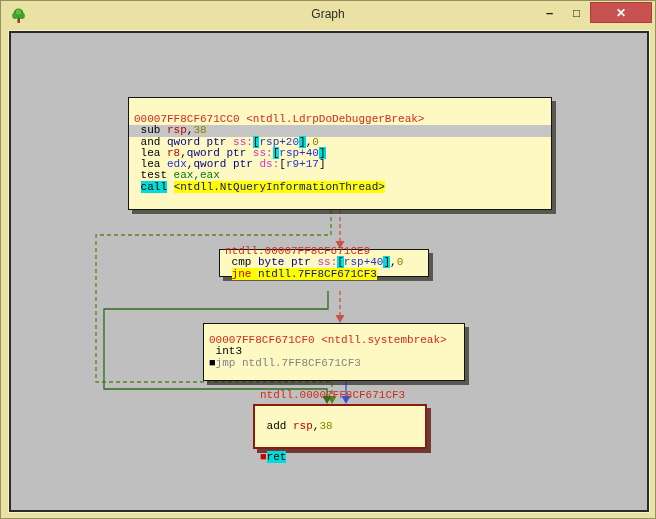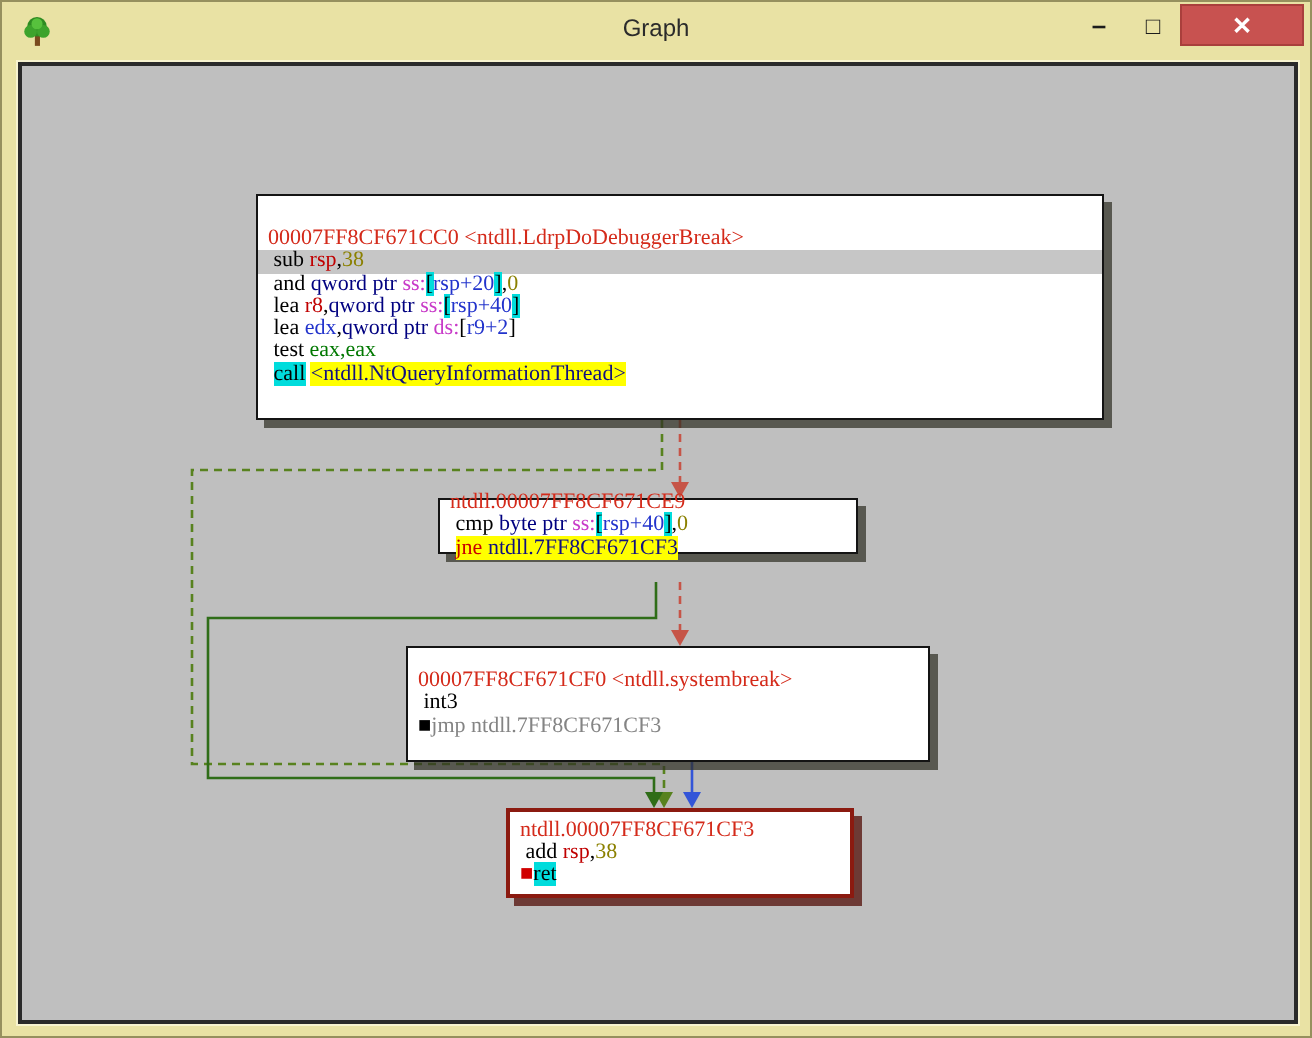--- a/index.html
+++ b/index.html
@@ -18,23 +18,23 @@
   .ctl-close{width:62px;background:#c85250;border:1px solid #a93f3c;box-sizing:border-box;
              color:#fff;font-size:12px;font-weight:bold;}
 
   
   .canvas{position:absolute;left:8px;top:30px;width:640px;height:481px;box-sizing:border-box;
           background:#bfbfbf;border:2px solid #2a2a2a;outline:1px solid #f7f3cf;}
   #edges{position:absolute;inset:0;z-index:1;pointer-events:none;}
   #blocks{position:absolute;inset:0;z-index:2;}
 
   
-  .block{position:absolute;box-sizing:border-box;background:#ffffff;border:1px solid #141414;
+  .block{position:absolute;box-sizing:border-box;background:#fef9c3;border:1px solid #141414;
          box-shadow:4px 4px 0 rgba(48,48,38,0.72);
-         font-family:Liberation Serif, serif;font-size:11px;
+         font-family:Liberation Mono, monospace;font-size:11px;
          display:flex;flex-direction:column;justify-content:center;}
   .block.current{border:2px solid #8b1a10;box-shadow:4px 4px 0 rgba(86,20,14,0.78);}
   .bline{height:11.3px;line-height:11.3px;white-space:pre;padding-left:5px;}
   .bline.sel{background:#c6c6c6;}
   .s-hdr{color:#d42a1a;}
   .s-mn{color:#000;}
   .s-reg{color:#c00000;}
   .s-breg{color:#2233cc;}
   .s-size{color:#000080;}
   .s-seg{color:#c83ac8;}
@@ -86,35 +86,35 @@
         <polygon points="319.5,393 328.5,393 324,401" fill="#2f6d18"></polygon>
         <polyline points="343,362 343,394" fill="none" stroke="#3355d8" stroke-width="1.3"></polyline>
         <polygon points="338.5,393 347.5,393 343,401" fill="#3355d8"></polygon>
       </svg>
     <div id="blocks">
         <div class="block" style="left: 117px; top: 64px; width: 424px; height: 113px;">
           <div class="bline"><span class="s-hdr">00007FF8CF671CC0 &lt;ntdll.LdrpDoDebuggerBreak&gt;</span></div>
           <div class="bline sel"><span class="s-mn"> sub </span><span class="s-reg">rsp</span><span class="s-mn">,</span><span class="s-num">38</span></div>
           <div class="bline"><span class="s-mn"> and </span><span class="s-size">qword ptr</span><span class="s-mn"> </span><span class="s-seg">ss:</span><span class="s-brkt">[</span><span class="s-inbr">rsp+20</span><span class="s-brkt">]</span><span class="s-mn">,</span><span class="s-num">0</span></div>
           <div class="bline"><span class="s-mn"> lea </span><span class="s-reg">r8</span><span class="s-mn">,</span><span class="s-size">qword ptr</span><span class="s-mn"> </span><span class="s-seg">ss:</span><span class="s-brkt">[</span><span class="s-inbr">rsp+40</span><span class="s-brkt">]</span></div>
-          <div class="bline"><span class="s-mn"> lea </span><span class="s-breg">edx</span><span class="s-mn">,</span><span class="s-size">qword ptr</span><span class="s-mn"> </span><span class="s-seg">ds:</span><span class="s-mn">[</span><span class="s-inbr">r9+2</span><span class="s-mn">]</span></div>
+          <div class="bline"><span class="s-mn"> lea </span><span class="s-breg">edx</span><span class="s-mn">,</span><span class="s-size">qword ptr</span><span class="s-mn"> </span><span class="s-seg">ds:</span><span class="s-mn">[</span><span class="s-inbr">r9+17</span><span class="s-mn">]</span></div>
           <div class="bline"><span class="s-mn"> test </span><span class="s-grn">eax,eax</span></div>
           <div class="bline"><span class="s-mn"> </span><span class="s-cy">call</span><span class="s-mn"> </span><span class="s-lbly">&lt;ntdll.NtQueryInformationThread&gt;</span></div>
         </div>
         <div class="block" style="left: 208px; top: 216px; width: 210px; height: 28px;">
           <div class="bline"><span class="s-hdr">ntdll.00007FF8CF671CE9</span></div>
           <div class="bline"><span class="s-mn"> cmp </span><span class="s-size">byte ptr</span><span class="s-mn"> </span><span class="s-seg">ss:</span><span class="s-brkt">[</span><span class="s-inbr">rsp+40</span><span class="s-brkt">]</span><span class="s-mn">,</span><span class="s-num">0</span></div>
           <div class="bline"><span class="s-mn"> </span><span class="s-jccy">jne</span><span class="s-ylsp"> </span><span class="s-lbly">ntdll.7FF8CF671CF3</span></div>
         </div>
         <div class="block" style="left: 192px; top: 290px; width: 262px; height: 58px;">
           <div class="bline"><span class="s-hdr">00007FF8CF671CF0 &lt;ntdll.systembreak&gt;</span></div>
           <div class="bline"><span class="s-mn"> int3</span></div>
           <div class="bline"><span class="s-sqb">■</span><span class="s-gray">jmp ntdll.7FF8CF671CF3</span></div>
         </div>
-        <div class="block current" style="left: 242px; top: 371px; width: 174px; height: 45px;">
+        <div class="block current" style="left: 242px; top: 371px; width: 174px; height: 45px; gap: 20px;">
           <div class="bline"><span class="s-hdr">ntdll.00007FF8CF671CF3</span></div>
           <div class="bline"><span class="s-mn"> add </span><span class="s-reg">rsp</span><span class="s-mn">,</span><span class="s-num">38</span></div>
           <div class="bline"><span class="s-sqr">■</span><span class="s-cy">ret</span></div>
         </div>
       </div>
   </div>
 
 </div>
 
 </body></html>

